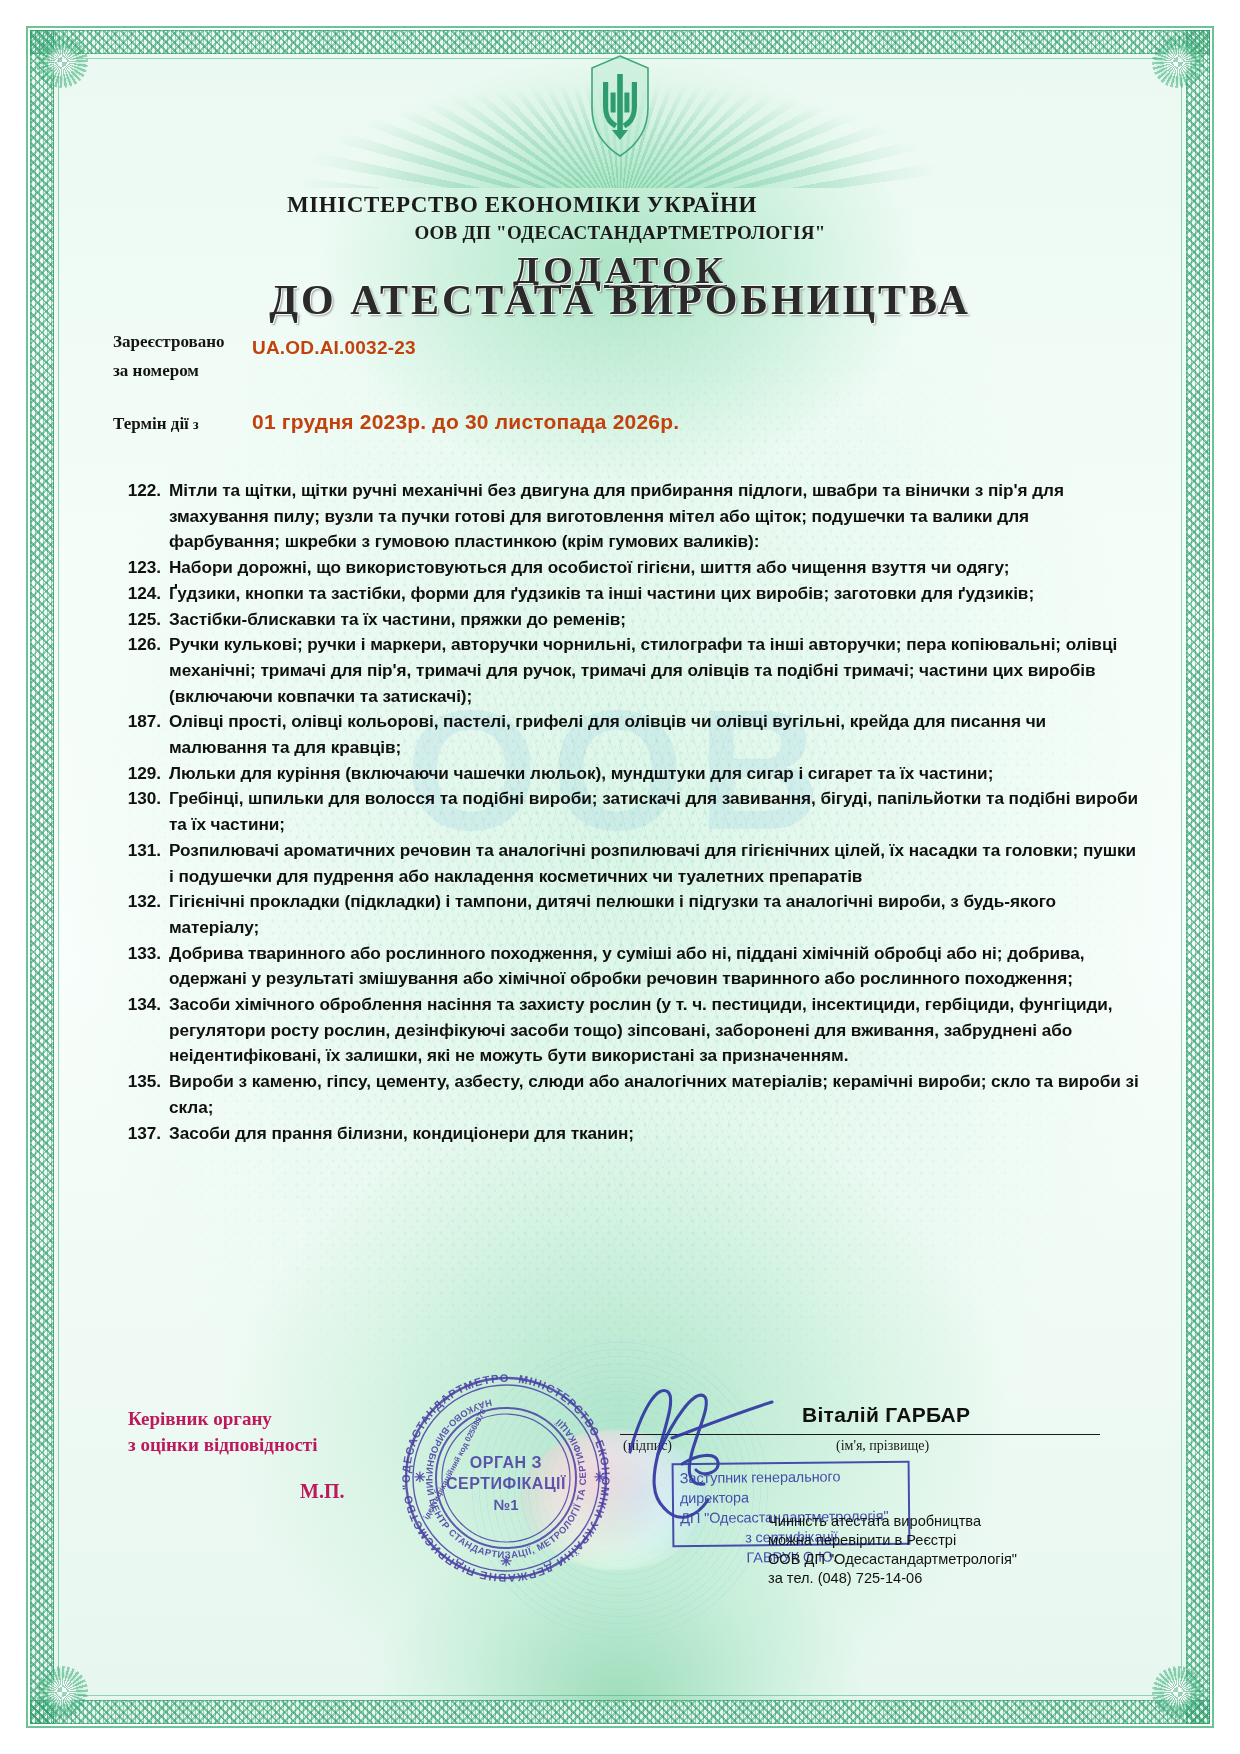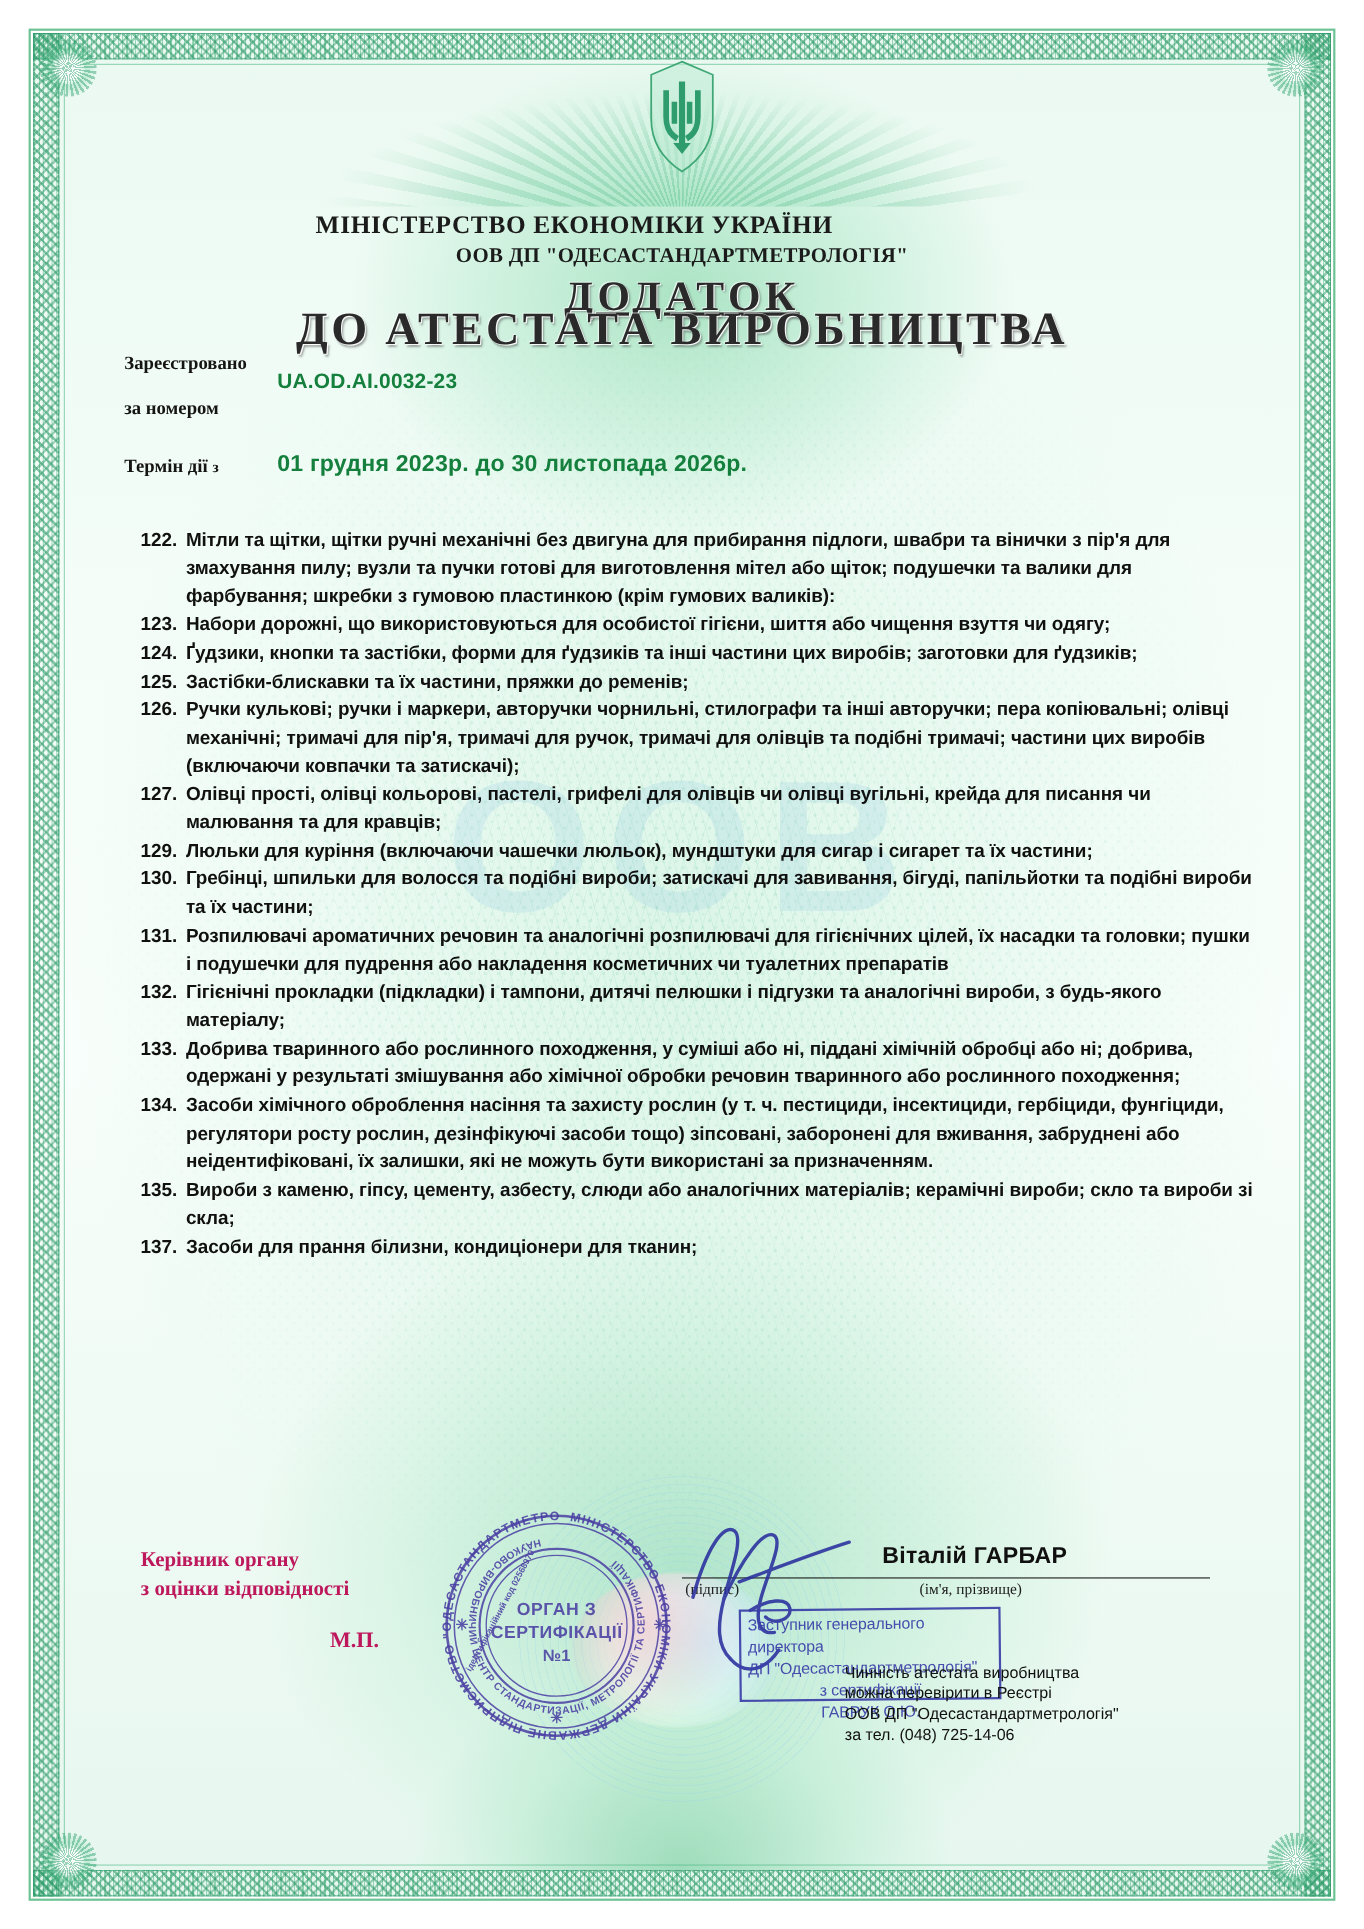--- a/index.html
+++ b/index.html
@@ -204,24 +204,24 @@
     font-family: "Liberation Serif", serif;
     font-size: 17px;
     font-weight: 700;
     color: #141414;
   }
   .field-value {
     position: absolute;
     font-family: "Liberation Sans", sans-serif;
     font-size: 19px;
     font-weight: 700;
-    color: #15803d;
+    color: #c2410c;
     letter-spacing: .2px;
   }
-  .lbl-reg1 { left: 113px; top: 320px; }
+  .lbl-reg1 { left: 113px; top: 332px; }
   .lbl-reg2 { left: 113px; top: 361px; }
   .val-reg  { left: 252px; top: 337px; }
   .lbl-term { left: 113px; top: 414px; }
   .val-term { left: 252px; top: 410px; font-size: 21px; }
   .sub-z    { font-size: 14px; font-weight: 700; }
 
   
   .list {
     position: absolute;
     left: 113px; top: 478px;
@@ -398,21 +398,21 @@
         </div>
         <div class="item">
           <span class="num">125.</span>
           <span class="txt">Застібки-блискавки та їх частини, пряжки до ременів;</span>
         </div>
         <div class="item">
           <span class="num">126.</span>
           <span class="txt">Ручки кулькові; ручки і маркери,  авторучки чорнильні, стилографи та інші авторучки; пера копіювальні; олівці механічні; тримачі для пір'я, тримачі для ручок, тримачі для олівців та подібні тримачі; частини цих виробів (включаючи ковпачки та затискачі);</span>
         </div>
         <div class="item">
-          <span class="num">127.</span>
+          <span class="num">187.</span>
           <span class="txt">Олівці прості, олівці кольорові, пастелі, грифелі для олівців чи олівці вугільні, крейда для писання чи малювання та для кравців;</span>
         </div>
         <div class="item">
           <span class="num">129.</span>
           <span class="txt">Люльки для куріння (включаючи чашечки люльок), мундштуки для сигар і сигарет та їх частини;</span>
         </div>
         <div class="item">
           <span class="num">130.</span>
           <span class="txt">Гребінці, шпильки для волосся та подібні вироби; затискачі для завивання, бігуді, папільйотки та подібні вироби та їх частини;</span>
         </div>

